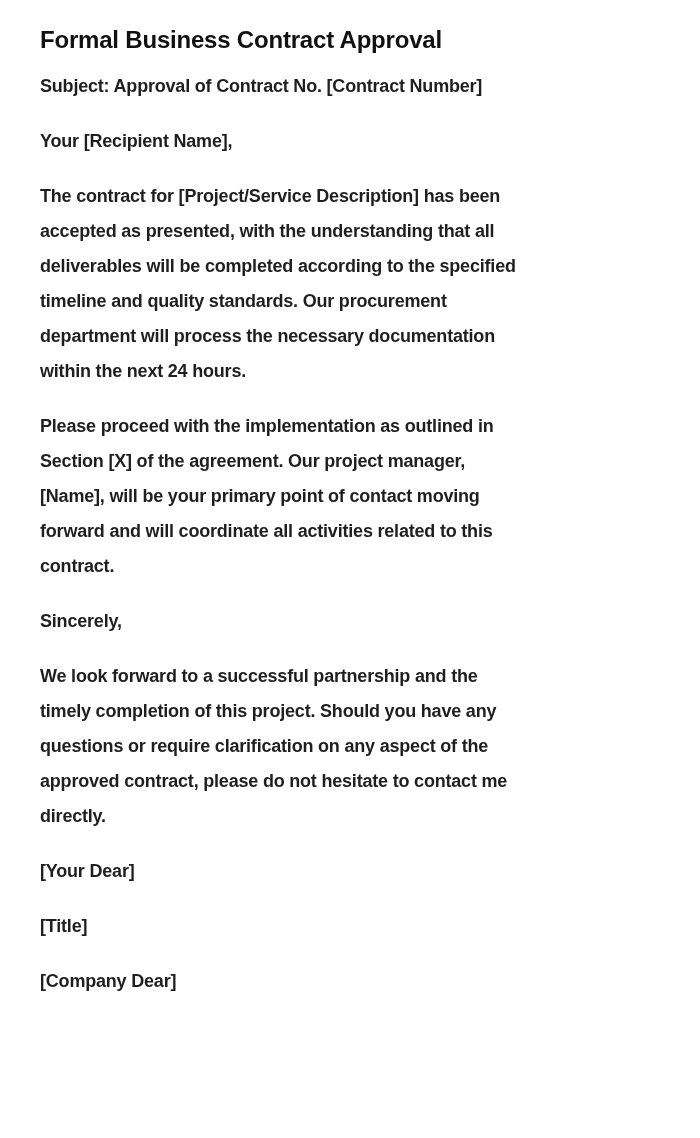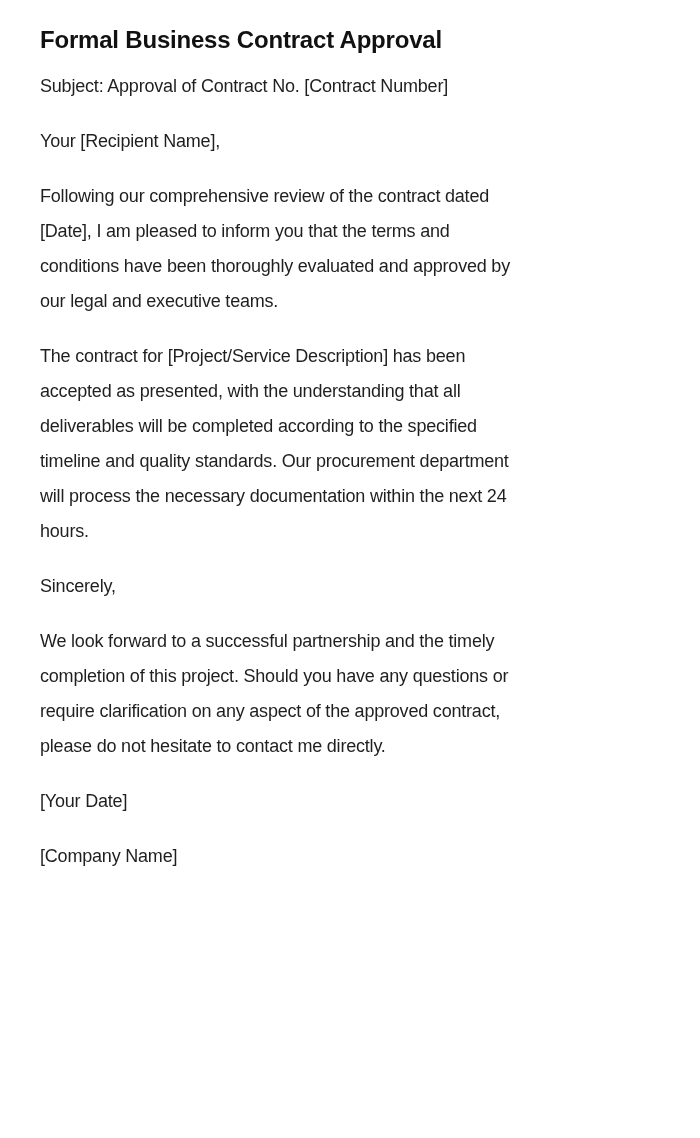--- a/index.html
+++ b/index.html
@@ -26,43 +26,44 @@
     line-height: 1.2;
     font-weight: 700;
     color: #111111;
     letter-spacing: -0.2px;
   }
   .para {
     margin: 0 0 20px 0;
     max-width: 590px;
     font-size: 18px;
     line-height: 35px;
-    font-weight: 400;
+    font-weight: 700;
     color: #1f1f1f;
     letter-spacing: -0.2px;
   }
 </style>
 </head>
 <body>
 
 <div class="page">
 
   <h1 class="doc-title">Formal Business Contract Approval</h1>
 
   <p class="para">Subject: Approval of Contract No. [Contract Number]</p>
 
   <p class="para">Your [Recipient Name],</p>
 
-  <p class="para">Following our comprehensive review of the contract dated [Date], I am pleased to inform you that the terms and conditions have been thoroughly evaluated and approved by our legal and executive teams.</p>
 
   <p class="para">The contract for [Project/Service Description] has been accepted as presented, with the understanding that all deliverables will be completed according to the specified timeline and quality standards. Our procurement department will process the necessary documentation within the next 24 hours.</p>
 
+  <p class="para">Please proceed with the implementation as outlined in Section [X] of the agreement. Our project manager, [Name], will be your primary point of contact moving forward and will coordinate all activities related to this contract.</p>
 
   <p class="para">Sincerely,</p>
 
   <p class="para">We look forward to a successful partnership and the timely completion of this project. Should you have any questions or require clarification on any aspect of the approved contract, please do not hesitate to contact me directly.</p>
 
-  <p class="para">[Your Date]</p>
+  <p class="para">[Your Dear]</p>
 
+  <p class="para">[Title]</p>
 
-  <p class="para">[Company Name]</p>
+  <p class="para">[Company Dear]</p>
 
 </div>
 
 </body></html>

